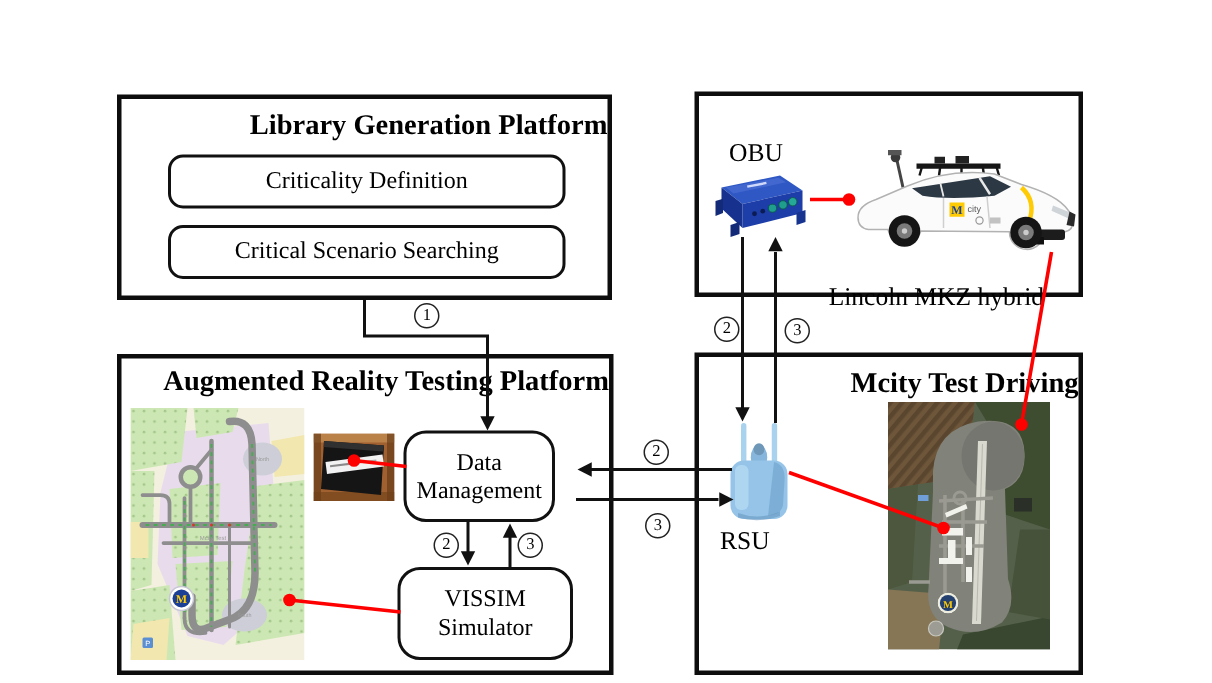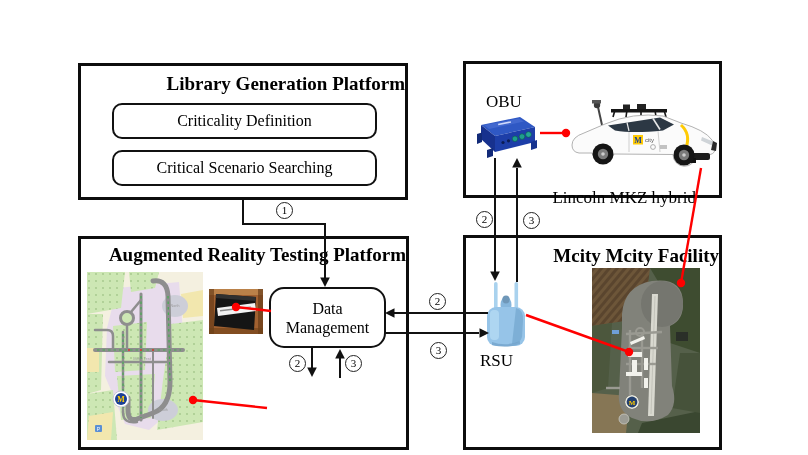--- a/index.html
+++ b/index.html
@@ -153,28 +153,31 @@
       <rect x="0" y="0" width="5" height="45" fill="#5e3614" opacity="0.6"></rect>
       <rect x="49" y="0" width="5" height="45" fill="#5e3614" opacity="0.6"></rect>
       <rect x="0" y="39" width="54" height="6" fill="#6e4118" opacity="0.6"></rect>
       <polygon points="7,5 47,8 45,41 5,37" fill="#151515"></polygon>
       <polygon points="7,5 47,8 46.3,12 6.8,9" fill="#303030"></polygon>
       <polygon points="8,19 46,14 47,22 9,27" fill="#f2f2f2"></polygon>
       <rect x="11" y="20" width="17" height="1.4" fill="#8a8a8a" transform="rotate(-7 20 21)"></rect>
       <rect x="30" y="18" width="12" height="1.2" fill="#aaa" transform="rotate(-7 36 19)"></rect>
     </svg>
 
-    <div class="roundbox pill" style="left:188px;top:48px;width:117px;height:61px;font-size:16px;">
+    <div class="roundbox pill" style="left:188px;top:48px;width:101px;height:61px;font-size:16px;">
       <span style="display:block;width:92px;">Data Management</span>
     </div>
 
+    <div class="roundbox pill" style="left:184px;top:139px;width:117px;height:62px;font-size:16px;">
+      <span style="display:block;width:84px;">VISSIM Simulator</span>
+    </div>
   </div>
 
   <div class="bigbox" style="left:463px;top:235px;width:259px;height:215px;">
-    <div class="bigtitle" style="top:8px;">Mcity Mcity Facility</div>
+    <div class="bigtitle" style="top:8px;">Mcity Test Driving</div>
     <div class="lbl" style="left:14px;top:113px;width:60px;">RSU</div>
 
     <svg class="art" style="left:19px;top:42px;" width="42" height="68" viewBox="0 0 42 68">
       <rect x="9" y="2" width="3.6" height="27" rx="1.8" fill="#a9d2ee"></rect>
       <rect x="29.5" y="2" width="3.6" height="27" rx="1.8" fill="#a9d2ee"></rect>
       <ellipse cx="21" cy="25" rx="5.5" ry="8.5" fill="#86b6dc"></ellipse>
       <ellipse cx="21" cy="19.5" rx="3.6" ry="4" fill="#6f97b8"></ellipse>
       <rect x="2" y="27" width="38" height="39" rx="9" fill="#96c4e8"></rect>
       <path d="M31,28 q8,2 7,13 l-1,16 q-2,7 -10,7 l4,-36 z" fill="#79abd2" opacity="0.85"></path>
       <rect x="5" y="30" width="9" height="30" rx="4" fill="#b3d9f2" opacity="0.85"></rect>

